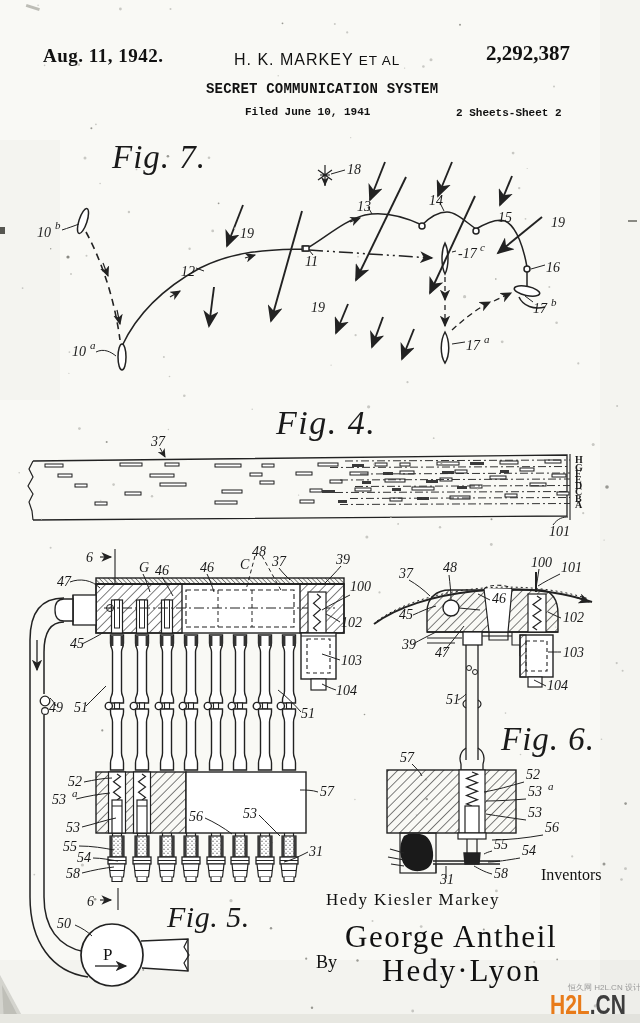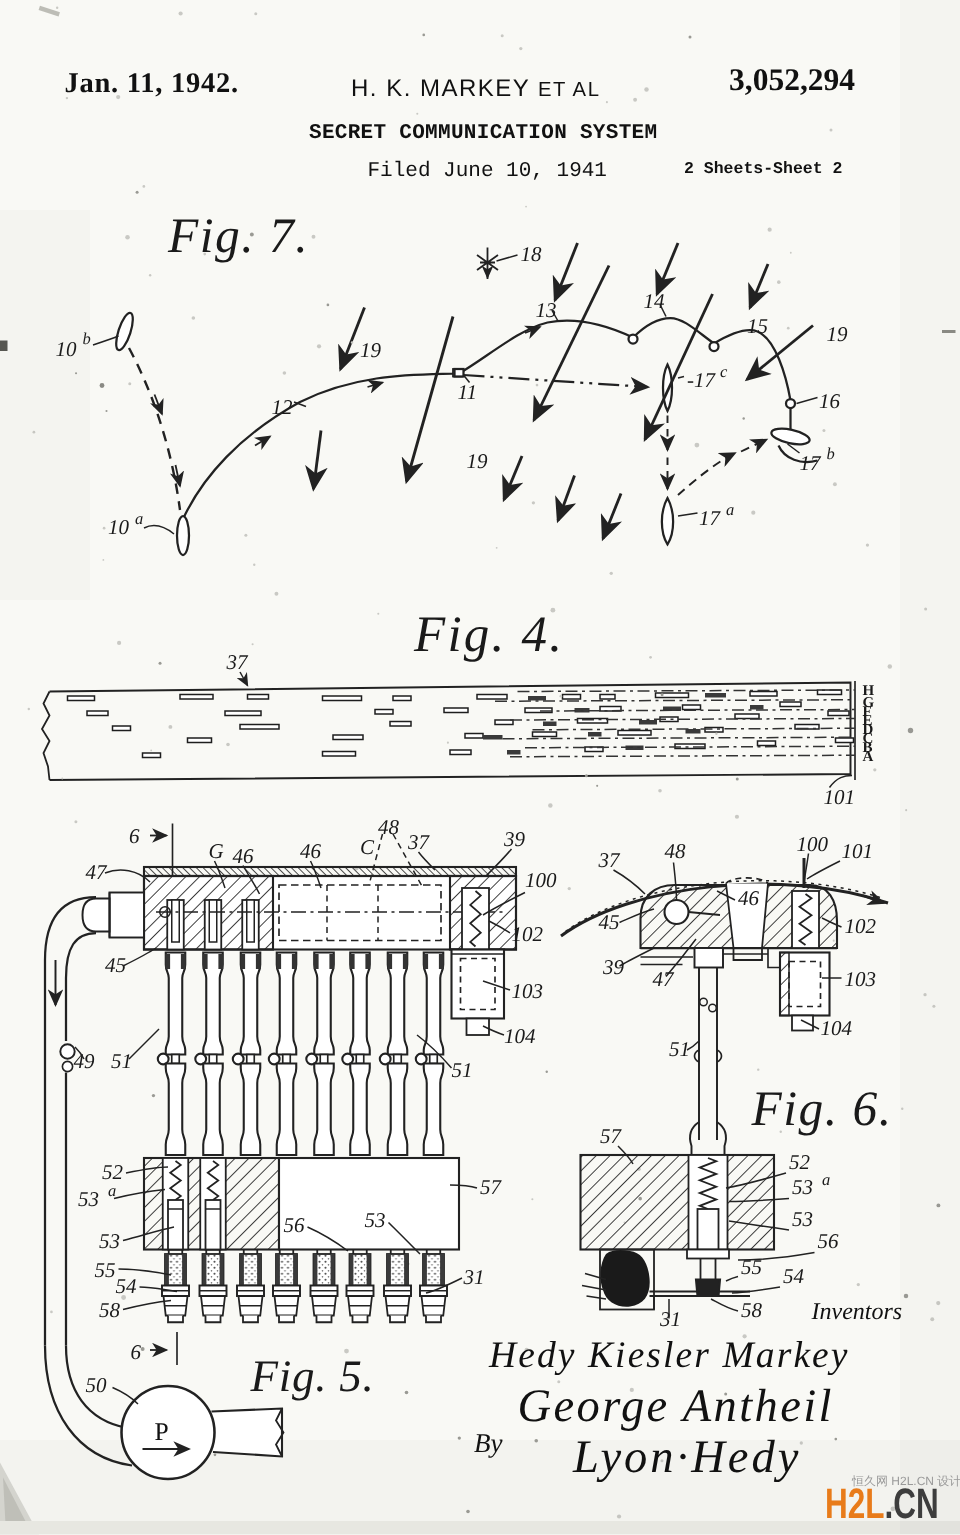--- a/index.html
+++ b/index.html
@@ -1,25 +1,25 @@
 <!DOCTYPE html>
 <html><head><meta charset="utf-8">
 <style>
 html,body{margin:0;padding:0;width:640px;height:1023px;background:#f9f9f5;overflow:hidden}
 .hdr{position:absolute;font-family:"Liberation Serif",serif;color:#111;white-space:nowrap}
 .mono{font-family:"Liberation Mono",monospace}
 .sans{font-family:"Liberation Sans",sans-serif}
-.it{font-style:italic}
+.it{}
 </style></head>
 <body>
-<div class="hdr" style="left:43px;top:45px;font-size:19px;font-weight:bold;letter-spacing:.5px">Jan. 11, 1942.</div>
+<div class="hdr" style="left:43px;top:45px;font-size:19px;font-weight:bold;letter-spacing:.5px">Aug. 11, 1942.</div>
 <div class="hdr sans" style="left:234px;top:51px;font-size:16px;font-weight:normal;letter-spacing:1px">H. K. MARKEY <span style="font-size:13.5px">ET AL</span></div>
-<div class="hdr" style="left:486px;top:41px;font-size:21px;font-weight:bold">3,052,294</div>
+<div class="hdr" style="left:486px;top:41px;font-size:21px;font-weight:bold">2,292,387</div>
 <div class="hdr mono" style="left:206px;top:81px;font-size:14px;font-weight:bold;letter-spacing:0.2px">SECRET COMMUNICATION SYSTEM</div>
-<div class="hdr mono" style="left:245px;top:106px;font-size:14px;font-weight:normal;letter-spacing:0px">Filed June 10, 1941</div>
+<div class="hdr mono" style="left:245px;top:106px;font-size:11px;font-weight:bold;letter-spacing:0px">Filed June 10, 1941</div>
 <div class="hdr mono" style="left:456px;top:107px;font-size:11px;font-weight:bold;letter-spacing:0px">2 Sheets-Sheet 2</div>
 
 <svg width="640" height="1023" viewBox="0 0 640 1023" style="position:absolute;left:0;top:0">
 <defs>
 <pattern id="hat" width="6.5" height="6.5" patternUnits="userSpaceOnUse" patternTransform="rotate(45)">
   <line x1="0" y1="0" x2="0" y2="6.5" stroke="#2a2a2a" stroke-width="1.2"></line>
 </pattern>
 <pattern id="hat2" width="3.2" height="3.2" patternUnits="userSpaceOnUse" patternTransform="rotate(-45)">
   <line x1="0" y1="0" x2="0" y2="3.2" stroke="#2a2a2a" stroke-width="1.1"></line>
 </pattern>
@@ -555,17 +555,17 @@
 <path d="M526,820 C512,818 498,816 486,814"></path>
 <path d="M543,835 C526,838 508,840 492,840"></path>
 <path d="M492,851 C488,852 486,853 484,854"></path>
 <path d="M520,858 C508,860 496,862 488,862"></path>
 <path d="M492,874 C484,872 478,868 474,866"></path>
 <path d="M446,879 C446,874 446,870 446,866"></path>
 </g>
 </svg>
 
 <div class="hdr it" style="left:541px;top:866px;font-size:16px;font-family:'Liberation Serif'">Inventors</div>
-<div class="hdr it" style="left:326px;top:890px;font-size:25px;letter-spacing:1.4px">Hedy Kiesler Markey</div>
+<div class="hdr it" style="left:326px;top:890px;font-size:17px;letter-spacing:1.4px">Hedy Kiesler Markey</div>
 <div class="hdr it" style="left:345px;top:919px;font-size:31px;letter-spacing:1.6px">George Antheil</div>
 <div class="hdr it" style="left:316px;top:952px;font-size:18px">By</div>
-<div class="hdr it" style="left:382px;top:953px;font-size:31px;letter-spacing:2px">Lyon·Hedy</div>
+<div class="hdr it" style="left:382px;top:953px;font-size:31px;letter-spacing:2px">Hedy·Lyon</div>
 <div class="hdr sans" style="left:568px;top:982px;font-size:8px;color:#999">恒久网 H2L.CN 设计</div>
 <div class="hdr sans" style="left:550px;top:988px;font-size:21px;font-weight:bold;color:#e87b1a;transform:scale(1,1.35);transform-origin:left top">H2L<span style="color:#3d3d3d">.CN</span></div>
 </body></html>

